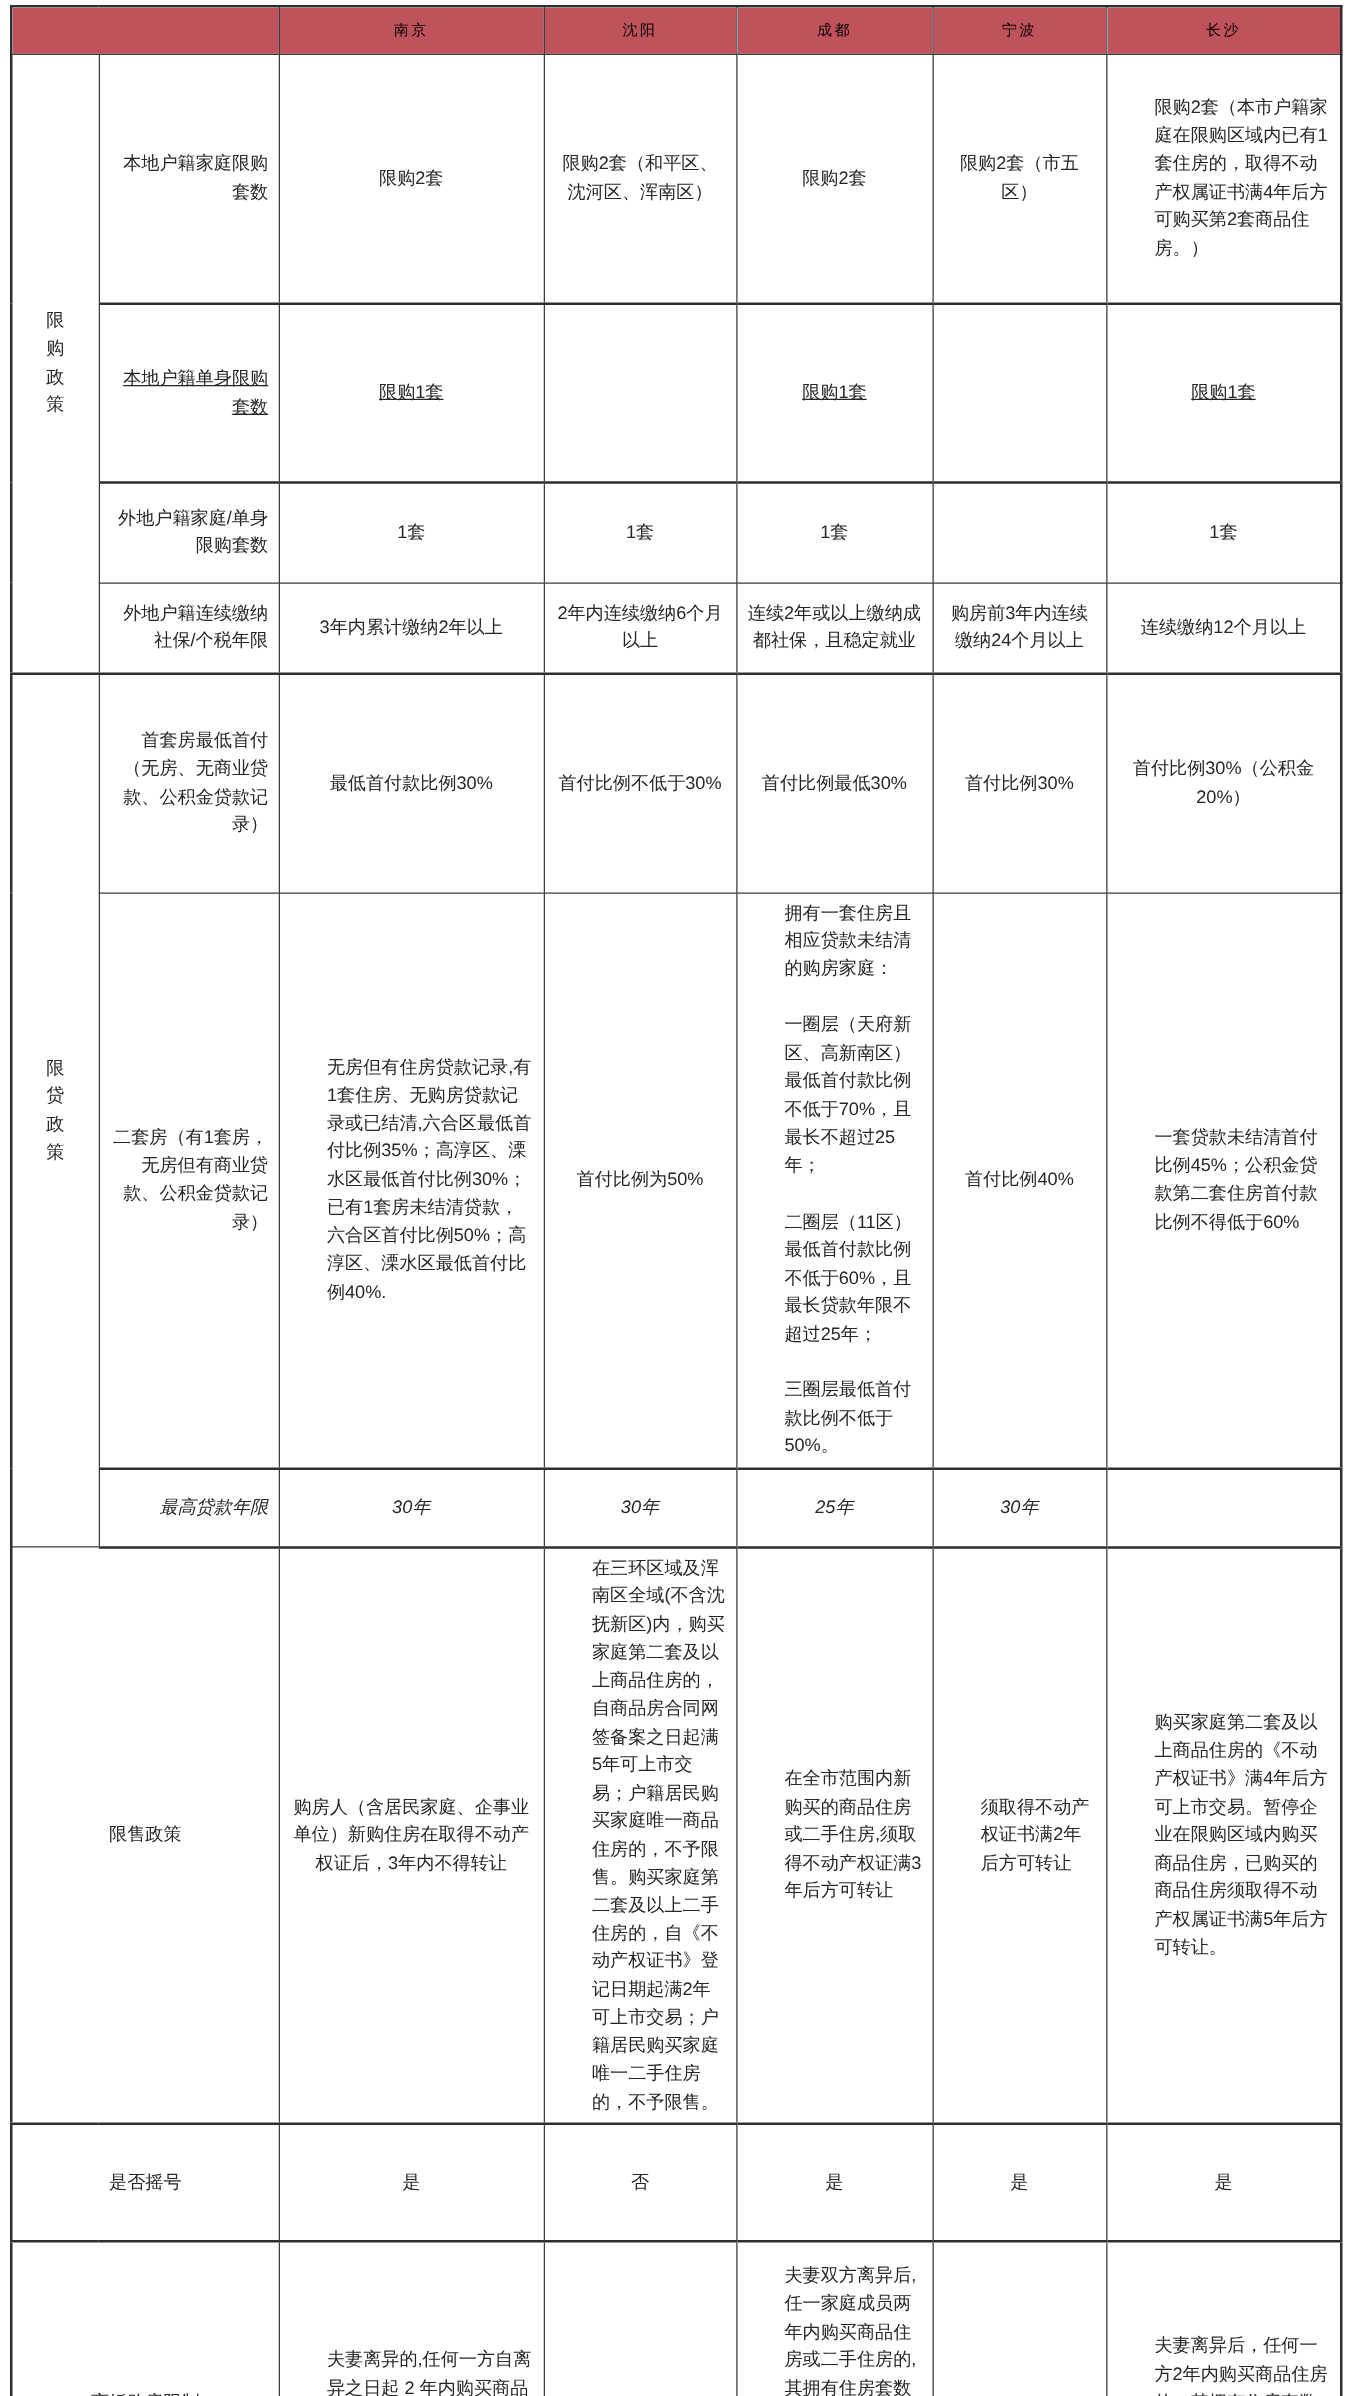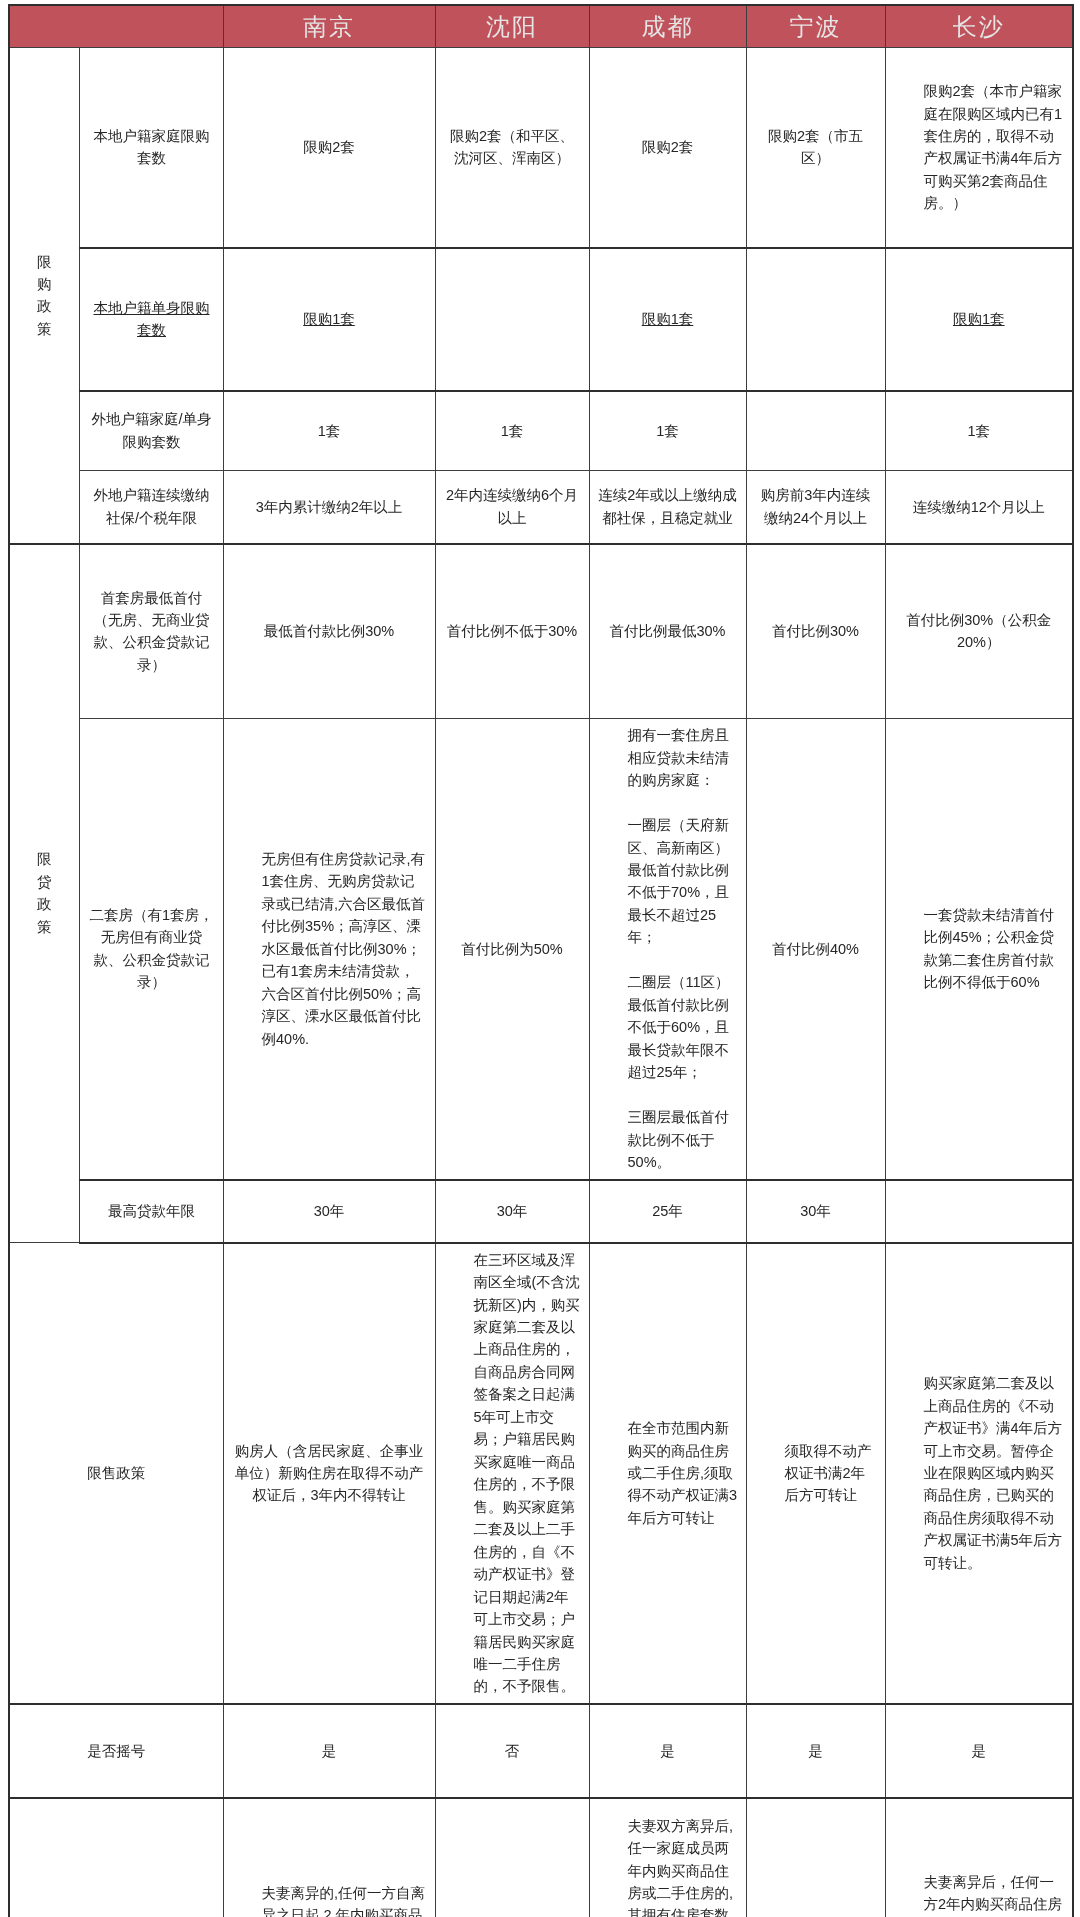--- a/index.html
+++ b/index.html
@@ -10,32 +10,32 @@
     border:1px solid #3d3d3d;
     padding:5px 8px;
     font-size:14.5px;
     line-height:1.55;
     text-align:center;
     vertical-align:middle;
     white-space:pre-line;
     overflow:hidden;
   }
   thead tr{height:38px;}
-  th{background:#c0525c;color:#e5e5e5;font-size:24px;font-weight:400;letter-spacing:2px;padding:2px;}
+  th{background:#c0525c;color:#000000;font-size:12px;font-weight:400;letter-spacing:2px;padding:2px;}
   td.cat{padding:20px;font-size:14.5px;}
-  td.lbl{text-align:center;padding-left:9px;}
+  td.lbl{text-align:right;padding-left:9px;}
   .ta-l{text-align:left;padding-left:38px;}
   tr.thick td{border-bottom:2px solid #2e2e2e;}
   tr.r0{height:200px;}
   tr.r1{height:143px;text-decoration:underline;}
   tr.r2{height:80px;}
   tr.r3{height:73px;}
   tr.r4{height:175px;}
   tr.r5{height:345px;}
-  tr.r6{height:63px;}
+  tr.r6{height:63px;font-style:italic;}
   tr.r7{height:360px;}
   tr.r8{height:94px;font-family:Liberation Serif, serif;}
   tr.r9{height:258px;}
 </style>
 </head>
 <body>
 
 <div class="wrap">
 <table>
   <colgroup>

